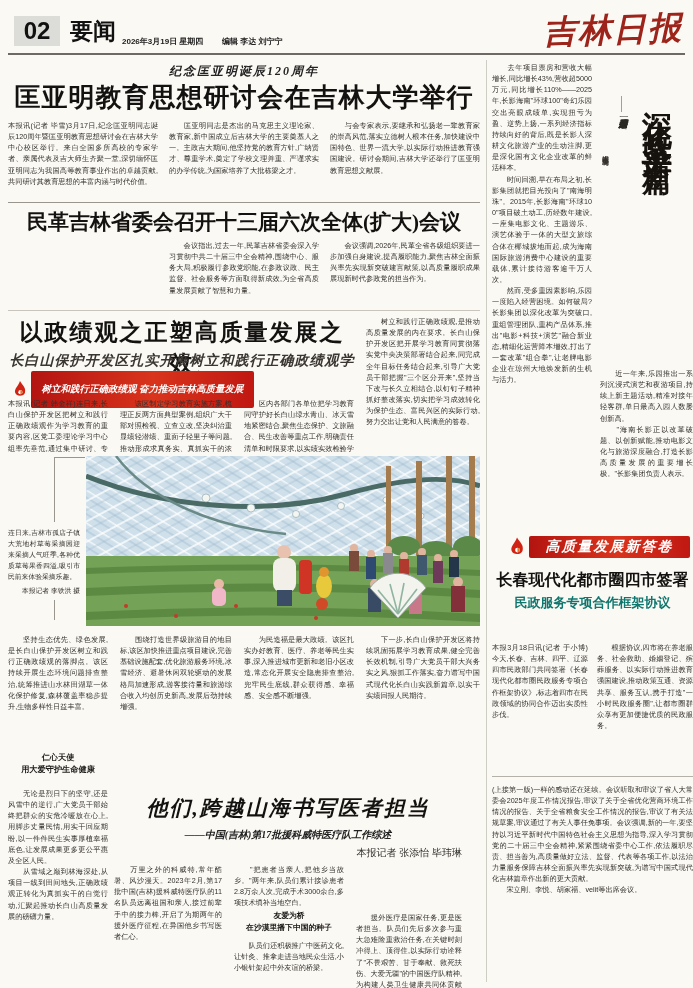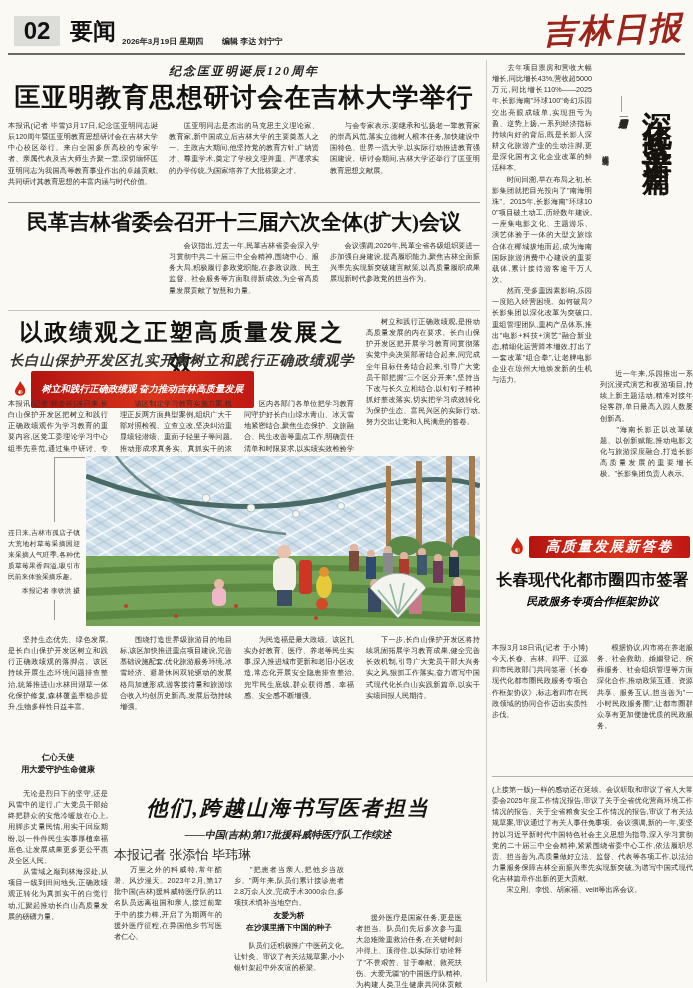--- a/index.html
+++ b/index.html
@@ -185,26 +185,26 @@
   <div class="crosshead" style="left:8px;top:752px;width:100px;">仁心天使
 用大爱守护生命健康</div>
   <div class="col" style="left:8px;top:788px;width:100px;height:196px;">　　无论是烈日下的坚守,还是风雪中的逆行,广大党员干部始终把群众的安危冷暖放在心上,用脚步丈量民情,用实干回应期盼,以一件件民生实事厚植幸福底色,让发展成果更多更公平惠及全区人民。
 　　从雪域之巅到林海深处,从项目一线到田间地头,正确政绩观正转化为真抓实干的自觉行动,汇聚起推动长白山高质量发展的磅礴力量。</div>
   <div class="col" style="left:120px;top:634px;width:112px;height:150px;">　　围绕打造世界级旅游目的地目标,该区加快推进重点项目建设,完善基础设施配套,优化旅游服务环境,冰雪经济、避暑休闲双轮驱动的发展格局加速形成,游客接待量和旅游综合收入均创历史新高,发展后劲持续增强。</div>
   <div class="col" style="left:244px;top:634px;width:110px;height:150px;">　　为民造福是最大政绩。该区扎实办好教育、医疗、养老等民生实事,深入推进城市更新和老旧小区改造,常态化开展安全隐患排查整治,兜牢民生底线,群众获得感、幸福感、安全感不断增强。</div>
   <div class="col" style="left:366px;top:634px;width:114px;height:150px;">　　下一步,长白山保护开发区将持续巩固拓展学习教育成果,健全完善长效机制,引导广大党员干部大兴务实之风,狠抓工作落实,奋力谱写中国式现代化长白山实践新篇章,以实干实绩回报人民期待。</div>
 
   <div class="headline" style="left:114px;top:794px;width:348px;font-size:21px;font-style:italic;letter-spacing:2px;">他们,跨越山海书写医者担当</div>
   <div class="kicker" style="left:114px;top:828px;width:348px;font-size:10px;">——中国(吉林)第17批援科威特医疗队工作综述</div>
-  <div class="abs" style="left:114px;top:846px;width:348px;text-align:left;font-size:13px;color:#33302c;">本报记者 张添怡 毕玮琳</div>
+  <div class="abs" style="left:114px;top:846px;width:348px;text-align:right;font-size:10px;color:#33302c;">本报记者 张添怡 毕玮琳</div>
   <div class="col" style="left:114px;top:864px;width:108px;height:120px;">　　万里之外的科威特,常年酷暑、风沙漫天。2023年2月,第17批中国(吉林)援科威特医疗队的11名队员远离祖国和亲人,接过前辈手中的接力棒,开启了为期两年的援外医疗征程,在异国他乡书写医者仁心。</div>
   <div class="col" style="left:234px;top:864px;width:110px;height:44px;">　　"把患者当亲人,把他乡当故乡。"两年来,队员们累计接诊患者2.8万余人次,完成手术3000余台,多项技术填补当地空白。</div>
   <div class="crosshead" style="left:234px;top:910px;width:110px;font-size:7.8px;">友爱为桥
 在沙漠里播下中国的种子</div>
-  <div class="col" style="left:234px;top:940px;width:110px;height:44px;">　　队员们还积极推广中医药文化,让针灸、审议了有关法规草案,小小银针架起中外友谊的桥梁。</div>
+  <div class="col" style="left:234px;top:940px;width:110px;height:44px;">　　队员们还积极推广中医药文化,让针灸、推拿走进当地民众生活,小小银针架起中外友谊的桥梁。</div>
   <div class="col" style="left:356px;top:864px;width:106px;height:120px;margin-top:48px;">　　援外医疗是国家任务,更是医者担当。队员们先后多次参与重大急难险重救治任务,在关键时刻冲得上、顶得住,以实际行动诠释了"不畏艰苦、甘于奉献、救死扶伤、大爱无疆"的中国医疗队精神,为构建人类卫生健康共同体贡献了吉林力量。</div>
 
   <div class="col" style="left:492px;top:62px;width:100px;height:470px;">　　去年项目票房和营收大幅增长,同比增长43%,营收超5000万元,同比增长110%——2025年,长影海南"环球100"奇幻乐园交出亮眼成绩单,实现扭亏为盈、逆势上扬,一系列经济指标持续向好的背后,既是长影人深耕文化旅游产业的生动注脚,更是深化国有文化企业改革的鲜活样本。
 　　时间回溯,早在布局之初,长影集团就把目光投向了"南海明珠"。2015年,长影海南"环球100"项目破土动工,历经数年建设,一座集电影文化、主题游乐、演艺体验于一体的大型文旅综合体在椰城拔地而起,成为海南国际旅游消费中心建设的重要载体,累计接待游客逾千万人次。
 　　然而,受多重因素影响,乐园一度陷入经营困境。如何破局?长影集团以深化改革为突破口,重组管理团队,重构产品体系,推出"电影+科技+演艺"融合新业态,精细化运营降本增效,打出了一套改革"组合拳",让老牌电影企业在琼州大地焕发新的生机与活力。</div>
   <div class="abs serif vert" style="left:636px;top:88px;height:272px;font-size:30px;font-weight:bold;letter-spacing:9px;color:#16130f;">深化改革谱新篇</div>
   <div class="abs serif vert" style="left:616px;top:96px;height:250px;font-size:9px;font-style:italic;color:#2c2a26;">——长影海南项目建设发展系列报道之一</div>
   <div class="abs vert" style="left:600px;top:150px;height:100px;font-size:7px;color:#33302c;">本报记者 王春宝 马璐</div>
   <div class="col" style="left:600px;top:368px;width:93px;height:164px;">　　近一年来,乐园推出一系列沉浸式演艺和夜游项目,持续上新主题活动,精准对接年轻客群,单日最高入园人数屡创新高。
 　　"海南长影正以改革破题、以创新赋能,推动电影文化与旅游深度融合,打造长影高质量发展的重要增长极。"长影集团负责人表示。</div>
@@ -214,21 +214,21 @@
       <svg width="18" height="22" viewBox="0 0 16 19">
           <path d="M8 1 C11 6 14 7.5 13 12.5 C12.2 16.5 4.5 17 3.2 12.8 C2 9 6 6.5 8 1 Z" fill="#d02313"></path>
           <circle cx="8.4" cy="12.2" r="2.1" fill="#fff"></circle>
           <path d="M8.4 10.1 a2.1 2.1 0 0 1 0 4.2" fill="#e8742a"></path>
         </svg>
     </span>
     <span class="bar" style="font-size:14px;letter-spacing:2px;">高质量发展新答卷</span>
   </div>
 
   <div class="abs" style="left:492px;top:570px;width:201px;text-align:center;font-size:16px;font-weight:bold;color:#141210;">长春现代化都市圈四市签署</div>
-  <div class="abs" style="left:492px;top:594px;width:201px;text-align:center;font-size:11px;font-weight:bold;color:#000000;font-style:italic;">民政服务专项合作框架协议</div>
+  <div class="abs" style="left:492px;top:594px;width:201px;text-align:center;font-size:13px;font-weight:bold;color:#0f766e;">民政服务专项合作框架协议</div>
   <div class="col" style="left:492px;top:642px;width:96px;height:126px;">本报3月18日讯(记者 于小博)今天,长春、吉林、四平、辽源四市民政部门共同签署《长春现代化都市圈民政服务专项合作框架协议》,标志着四市在民政领域的协同合作迈出实质性步伐。</div>
-  <div class="col" style="left:597px;top:642px;width:96px;height:126px;">　　根据协议,四市将在养老服务、社会救助、婚姻登记、殡葬服务、社会组织管理等方面深化合作,推动政策互通、资源共享、服务互认,担当善为"一小时民政服务圈",让都市圈群众享有更加便捷优质的民政服务。</div>
+  <div class="col" style="left:597px;top:642px;width:96px;height:126px;">　　根据协议,四市将在养老服务、社会救助、婚姻登记、殡葬服务、以实际行动推进教育强国建设,推动政策互通、资源共享、服务互认,携手打造"一小时民政服务圈",让都市圈群众享有更加便捷优质的民政服务。</div>
 
   <div class="hline" style="left:492px;top:776px;width:201px;background:#b5b1a8;"></div>
   <div class="col" style="left:492px;top:784px;width:201px;height:190px;">(上接第一版)一样的感动还在延续。会议听取和审议了省人大常委会2025年度工作情况报告,审议了关于全省优化营商环境工作情况的报告、关于全省粮食安全工作情况的报告,审议了有关法规草案,审议通过了有关人事任免事项。会议强调,新的一年,要坚持以习近平新时代中国特色社会主义思想为指导,深入学习贯彻党的二十届三中全会精神,紧紧围绕省委中心工作,依法履职尽责、担当善为,高质量做好立法、监督、代表等各项工作,以法治力量服务保障吉林全面振兴率先实现新突破,为谱写中国式现代化吉林篇章作出新的更大贡献。
 　　宋立刚、李悦、胡家福、velit等出席会议。</div>
 
 </div>
 
 </body></html>

